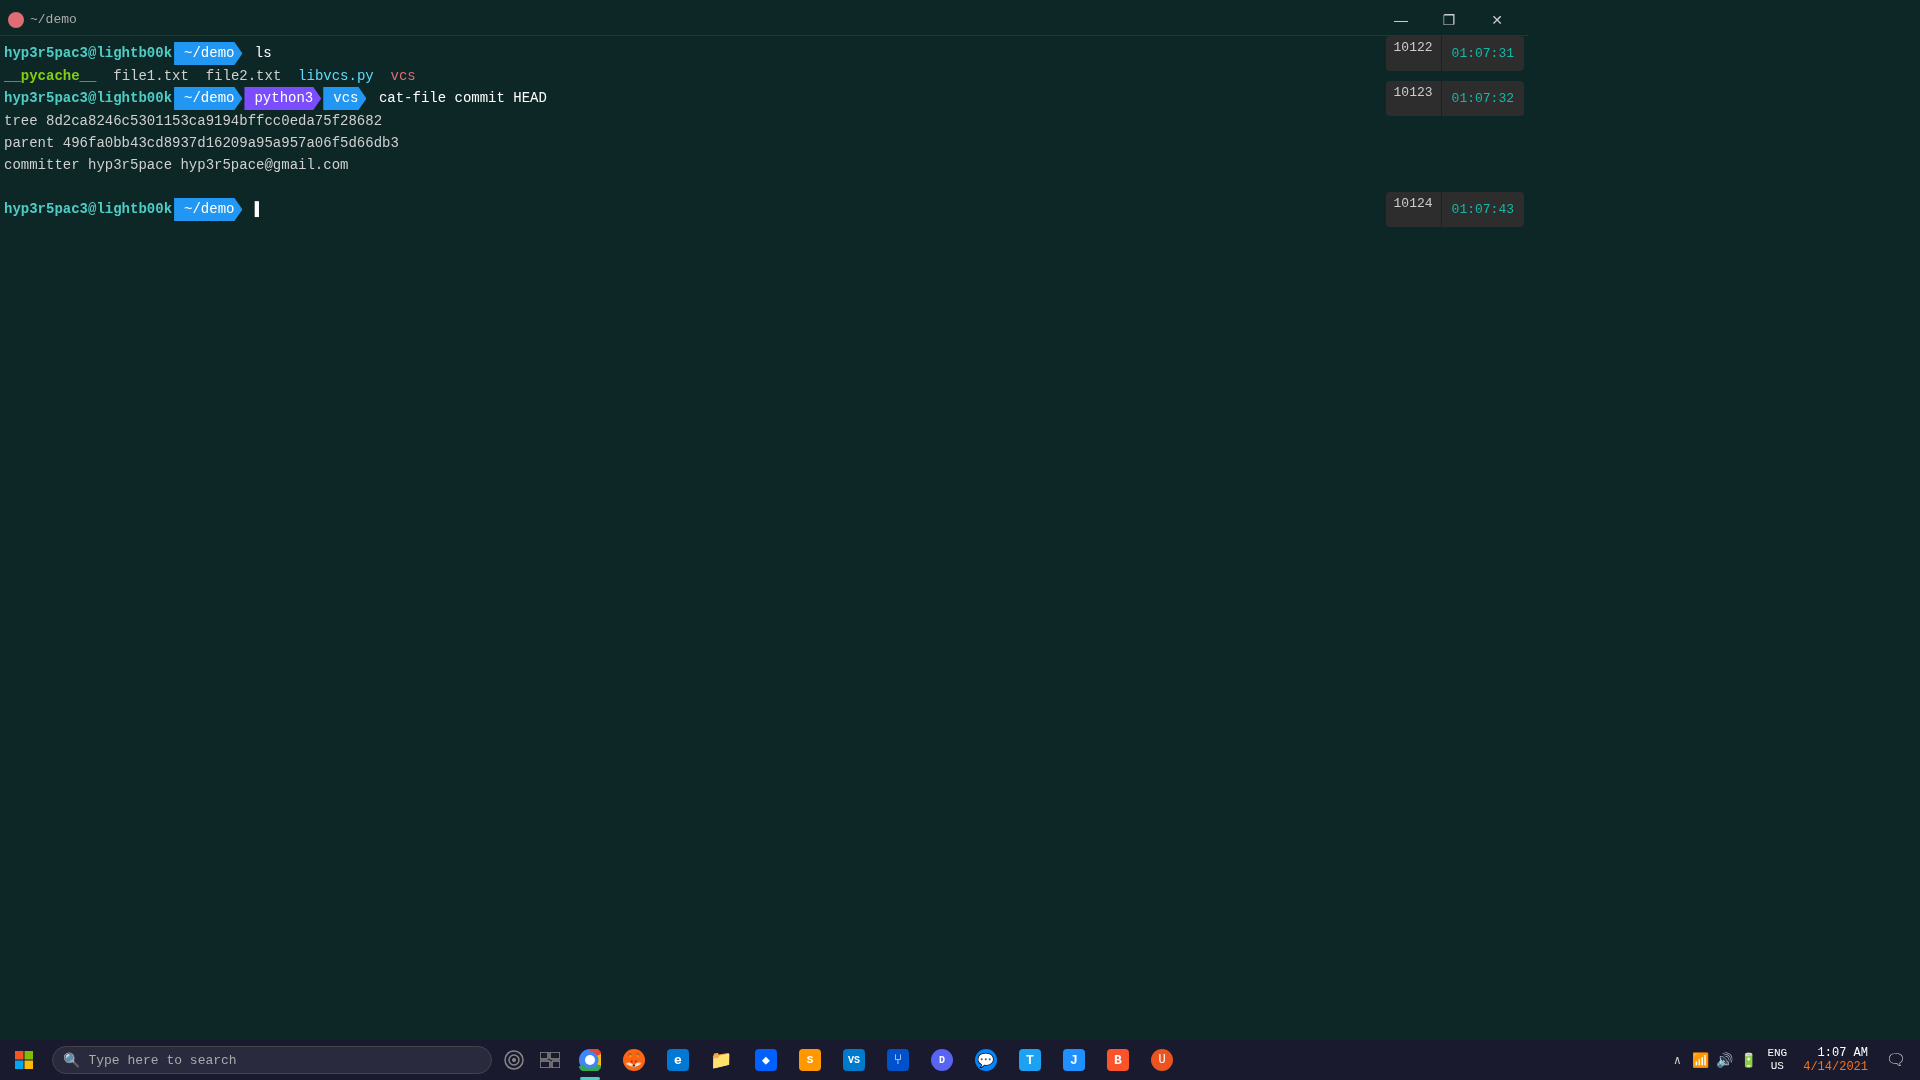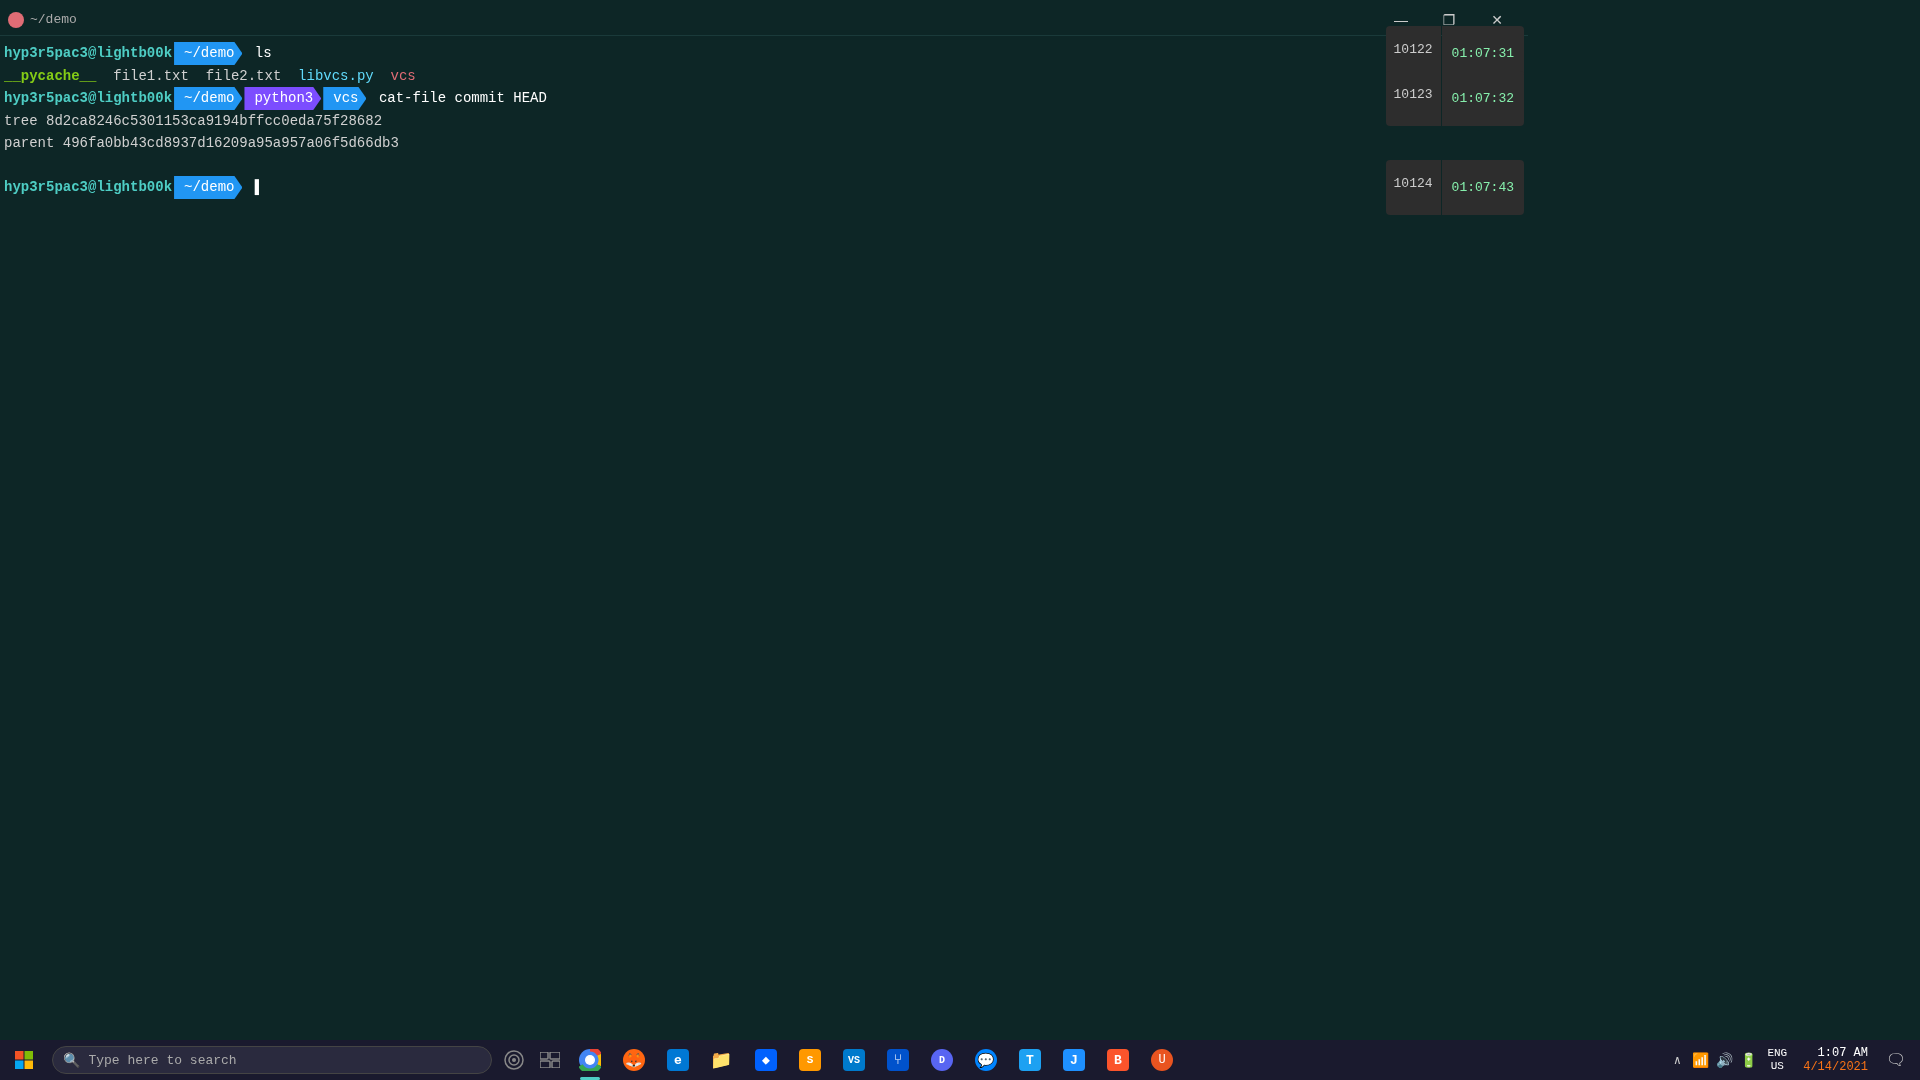--- a/index.html
+++ b/index.html
@@ -109,28 +109,28 @@
     .right-badge {
       position: absolute;
       right: 0;
       display: flex;
       gap: 1px;
     }
     .badge-num {
       background: #2d2d2d;
       color: #ccc;
       font-size: 13px;
-      padding: 14px 8px;
+      padding: 2px 8px;
       border-radius: 4px 0 0 4px;
     }
     .badge-time {
       background: #2d2d2d;
-      color: #86efac;
+      color: #14b8a6;
       font-size: 13px;
-      padding: 18px 10px;
+      padding: 8px 10px;
       border-radius: 0 4px 4px 0;
     }
 
     .line-wrapper {
       position: relative;
       display: flex;
       align-items: center;
     }
     .line-content {
       flex: 1;
@@ -380,20 +380,23 @@
 
     <div class="line">
       <span class="line-text">tree 8d2ca8246c5301153ca9194bffcc0eda75f28682</span>
     </div>
 
     <div class="line">
       <span class="line-text">parent 496fa0bb43cd8937d16209a95a957a06f5d66db3</span>
     </div>
 
 
+    <div class="line">
+      <span class="line-text">committer hyp3r5pace hyp3r5pace@gmail.com</span>
+    </div>
 
     <div class="line">&nbsp;</div>
 
 
     <div class="line-wrapper">
       <div class="line-content">
         <div class="line">
           <span class="prompt-user">hyp3r5pac3@lightb00k</span>
           <span class="prompt-dir">~/demo</span>
           <span class="prompt-shell">&nbsp;▌</span>

